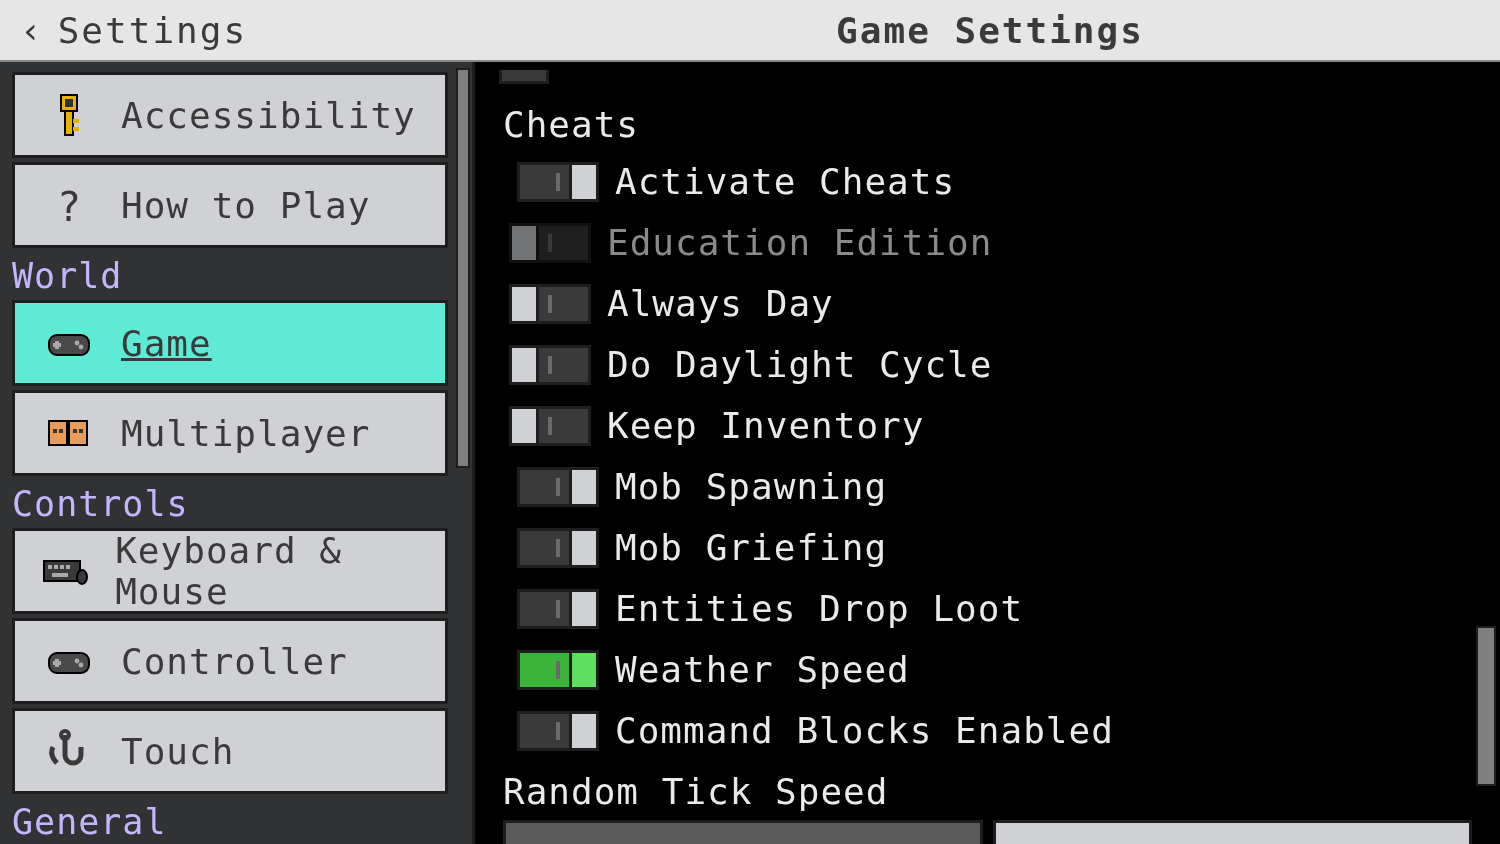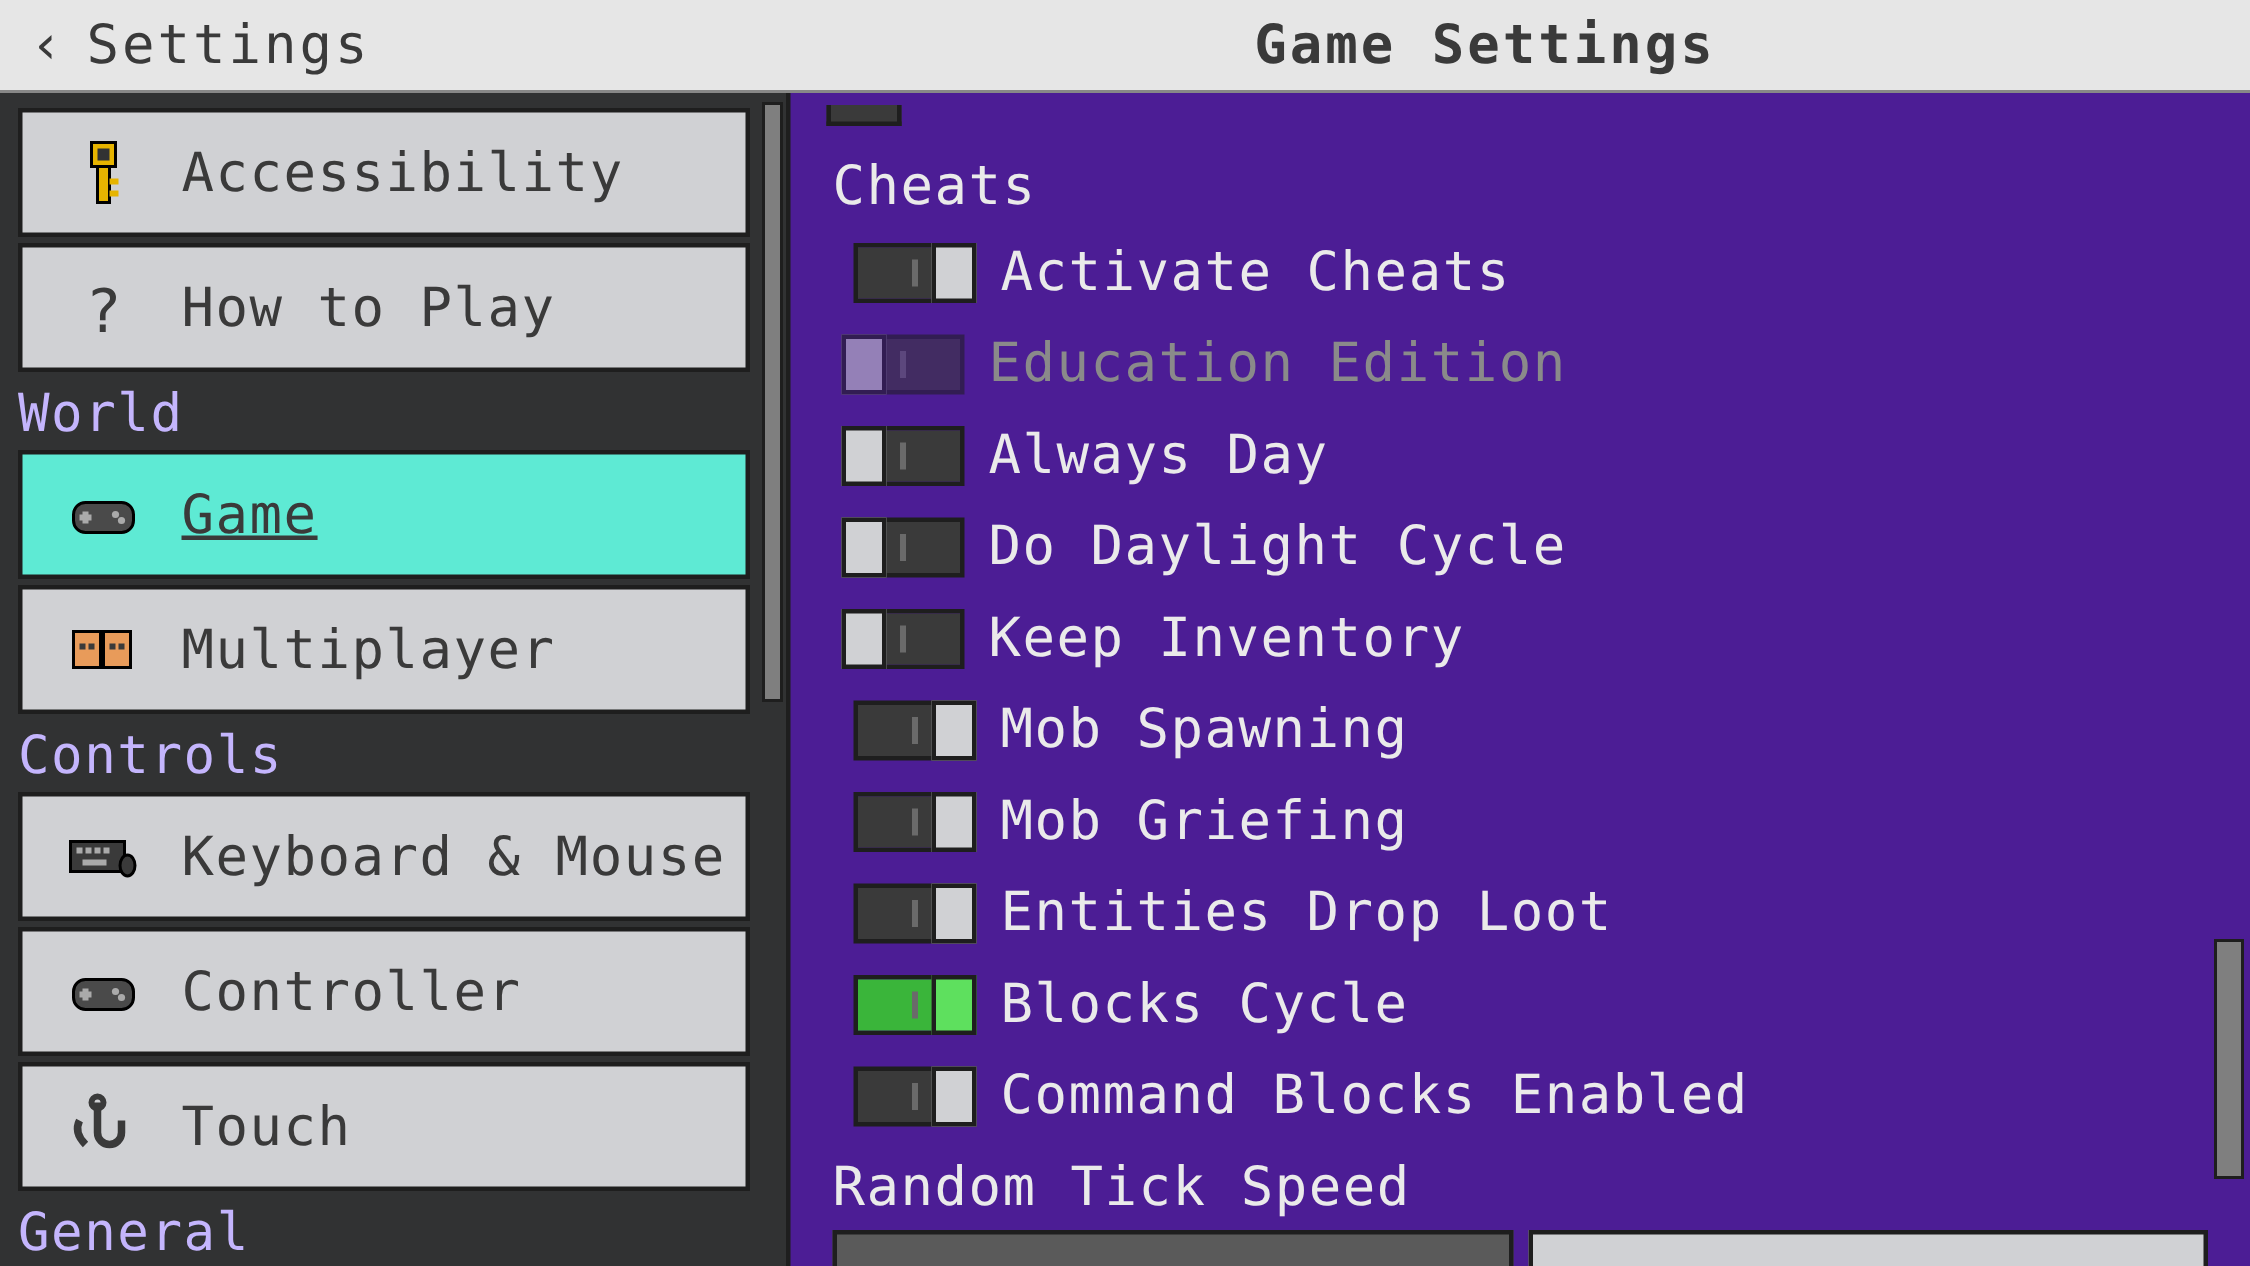--- a/index.html
+++ b/index.html
@@ -46,21 +46,21 @@
   }
   .header-title-inner {
     margin-left: 480px;
   }
   .body {
     display: flex;
     height: 782px;
     background: #48494a;
   }
   .sidebar {
-    width: 524px;
+    width: 472px;
     height: 100%;
     background: #313233;
     overflow: hidden;
     position: relative;
     padding: 10px 12px 0 0;
   }
   .sidebar-inner {
     padding: 0 12px 0 12px;
   }
   .sidebar-scrollbar {
@@ -100,21 +100,21 @@
     width: 64px;
     height: 50px;
     margin-right: 20px;
     display: flex;
     align-items: center;
     justify-content: center;
   }
   .main {
     flex: 1;
     position: relative;
-    background: #4c1d95;
+    background: #000000;
     border-left: 3px solid #1e1e1e;
     padding: 8px 28px 0 28px;
     overflow: hidden;
   }
   .main-scrollbar {
     position: absolute;
     right: 4px;
     top: 564px;
     width: 20px;
     height: 160px;
@@ -386,21 +386,21 @@
             <div class="track"></div>
             <div class="knob"></div>
           </div>
           <span class="toggle-label">Entities Drop Loot</span>
         </div>
         <div class="toggle-row indent">
           <div class="toggle on">
             <div class="track"></div>
             <div class="knob"></div>
           </div>
-          <span class="toggle-label">Blocks Cycle</span>
+          <span class="toggle-label">Weather Speed</span>
         </div>
         <div class="toggle-row indent">
           <div class="toggle">
             <div class="track"></div>
             <div class="knob"></div>
           </div>
           <span class="toggle-label">Command Blocks Enabled</span>
         </div>
       </div>
     <div class="field-label">Random Tick Speed</div>

